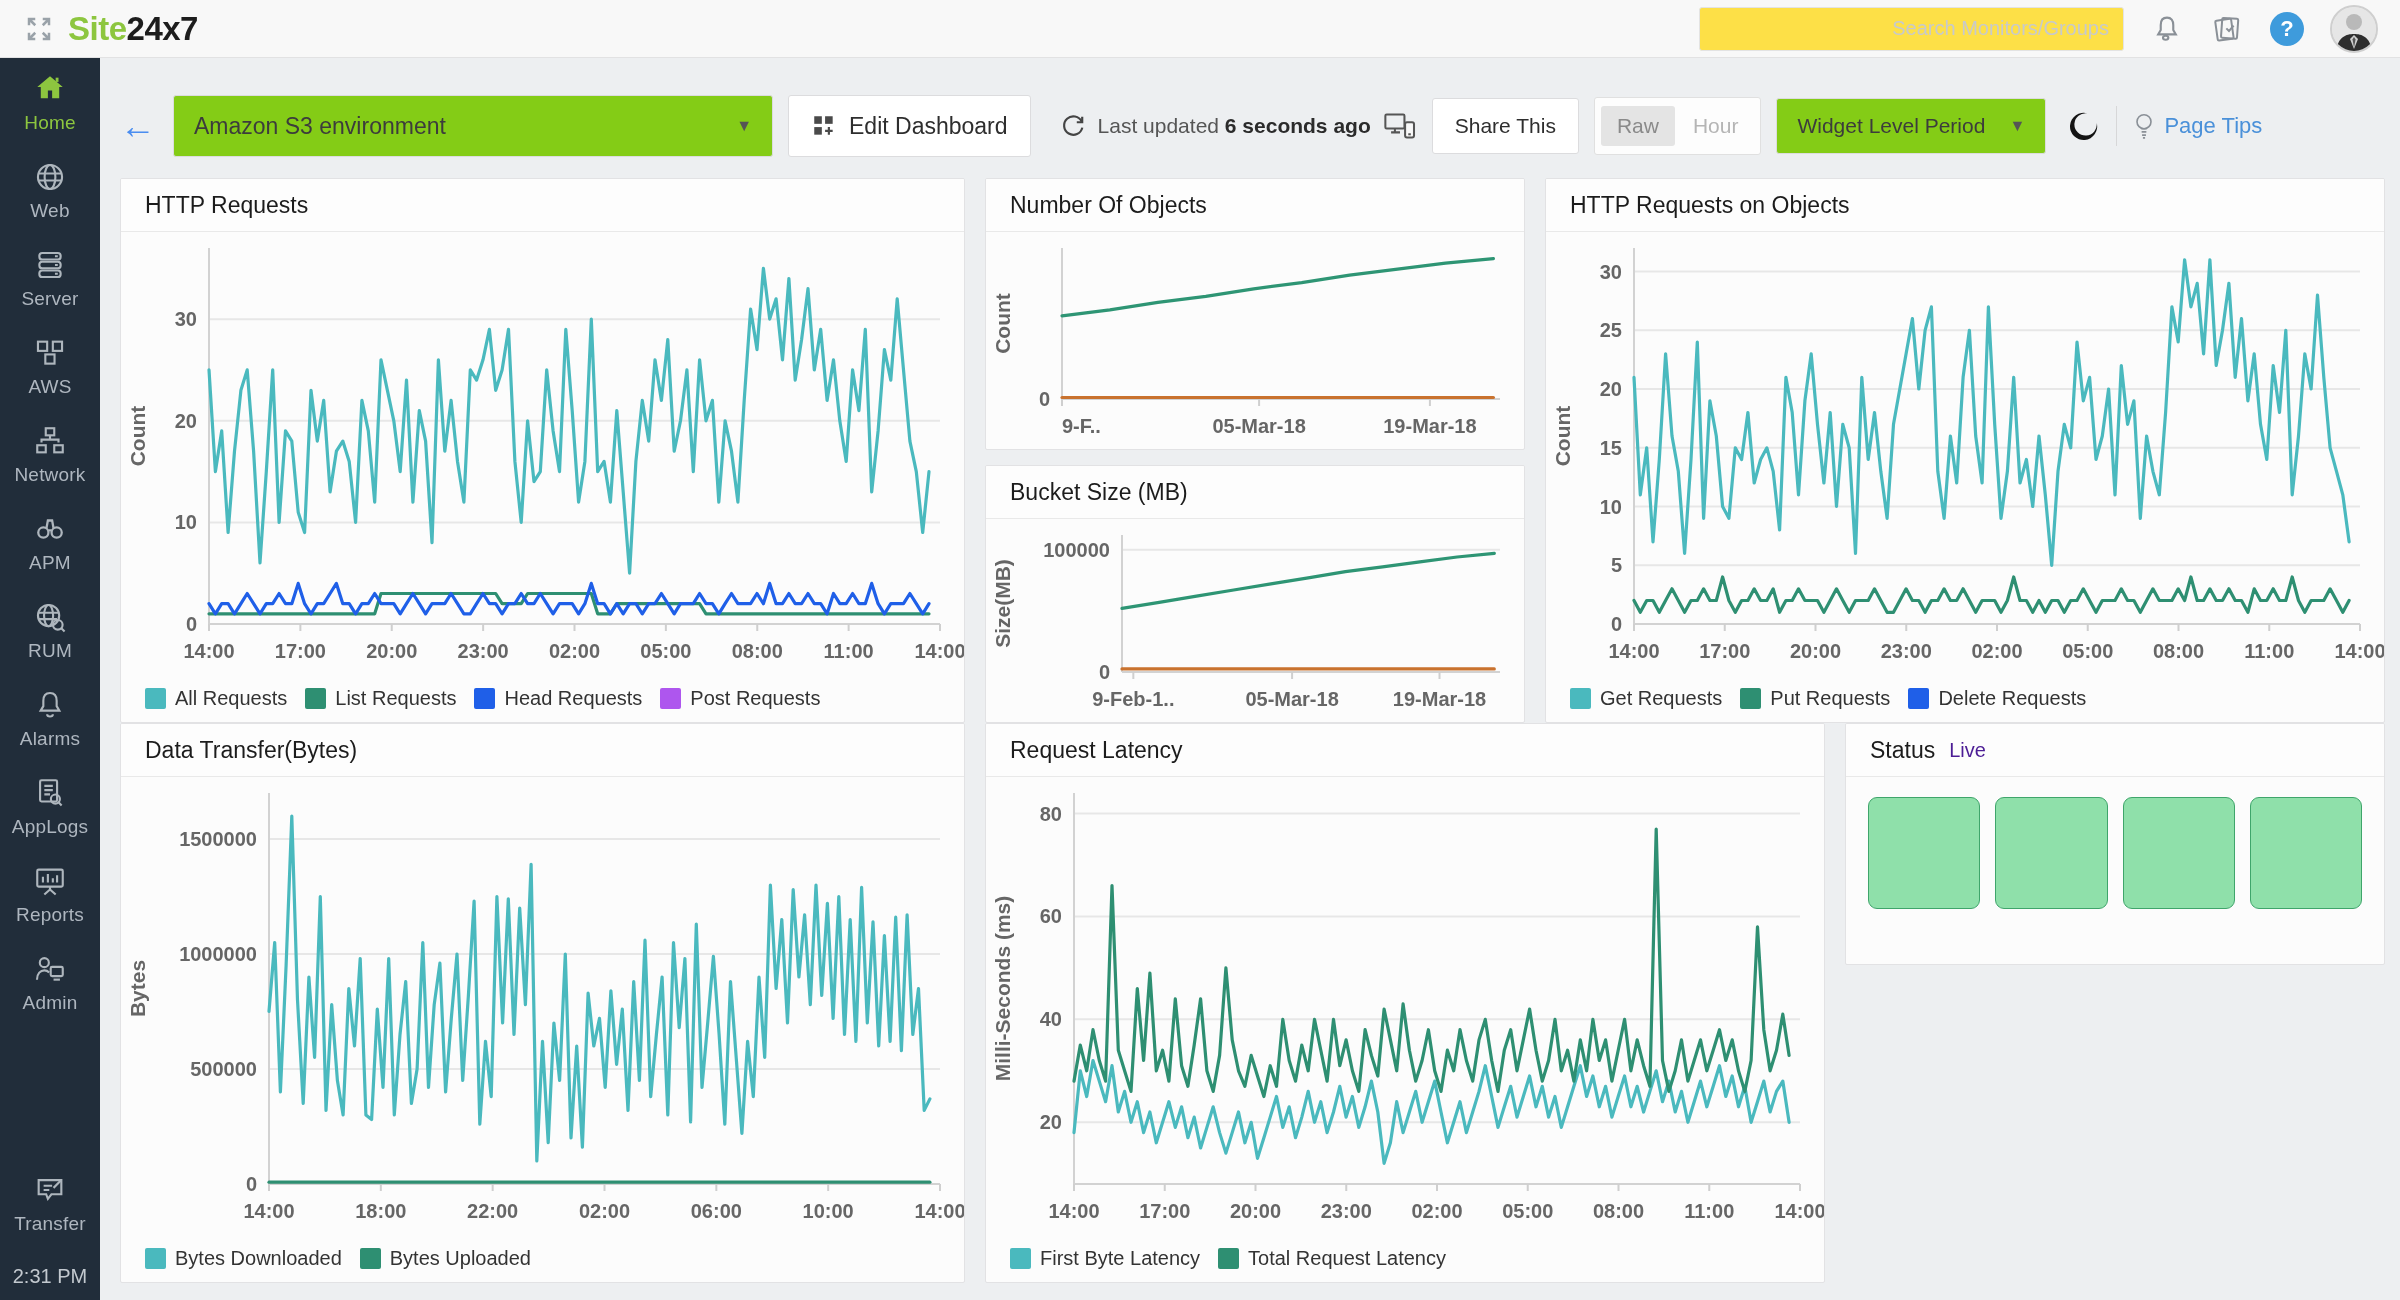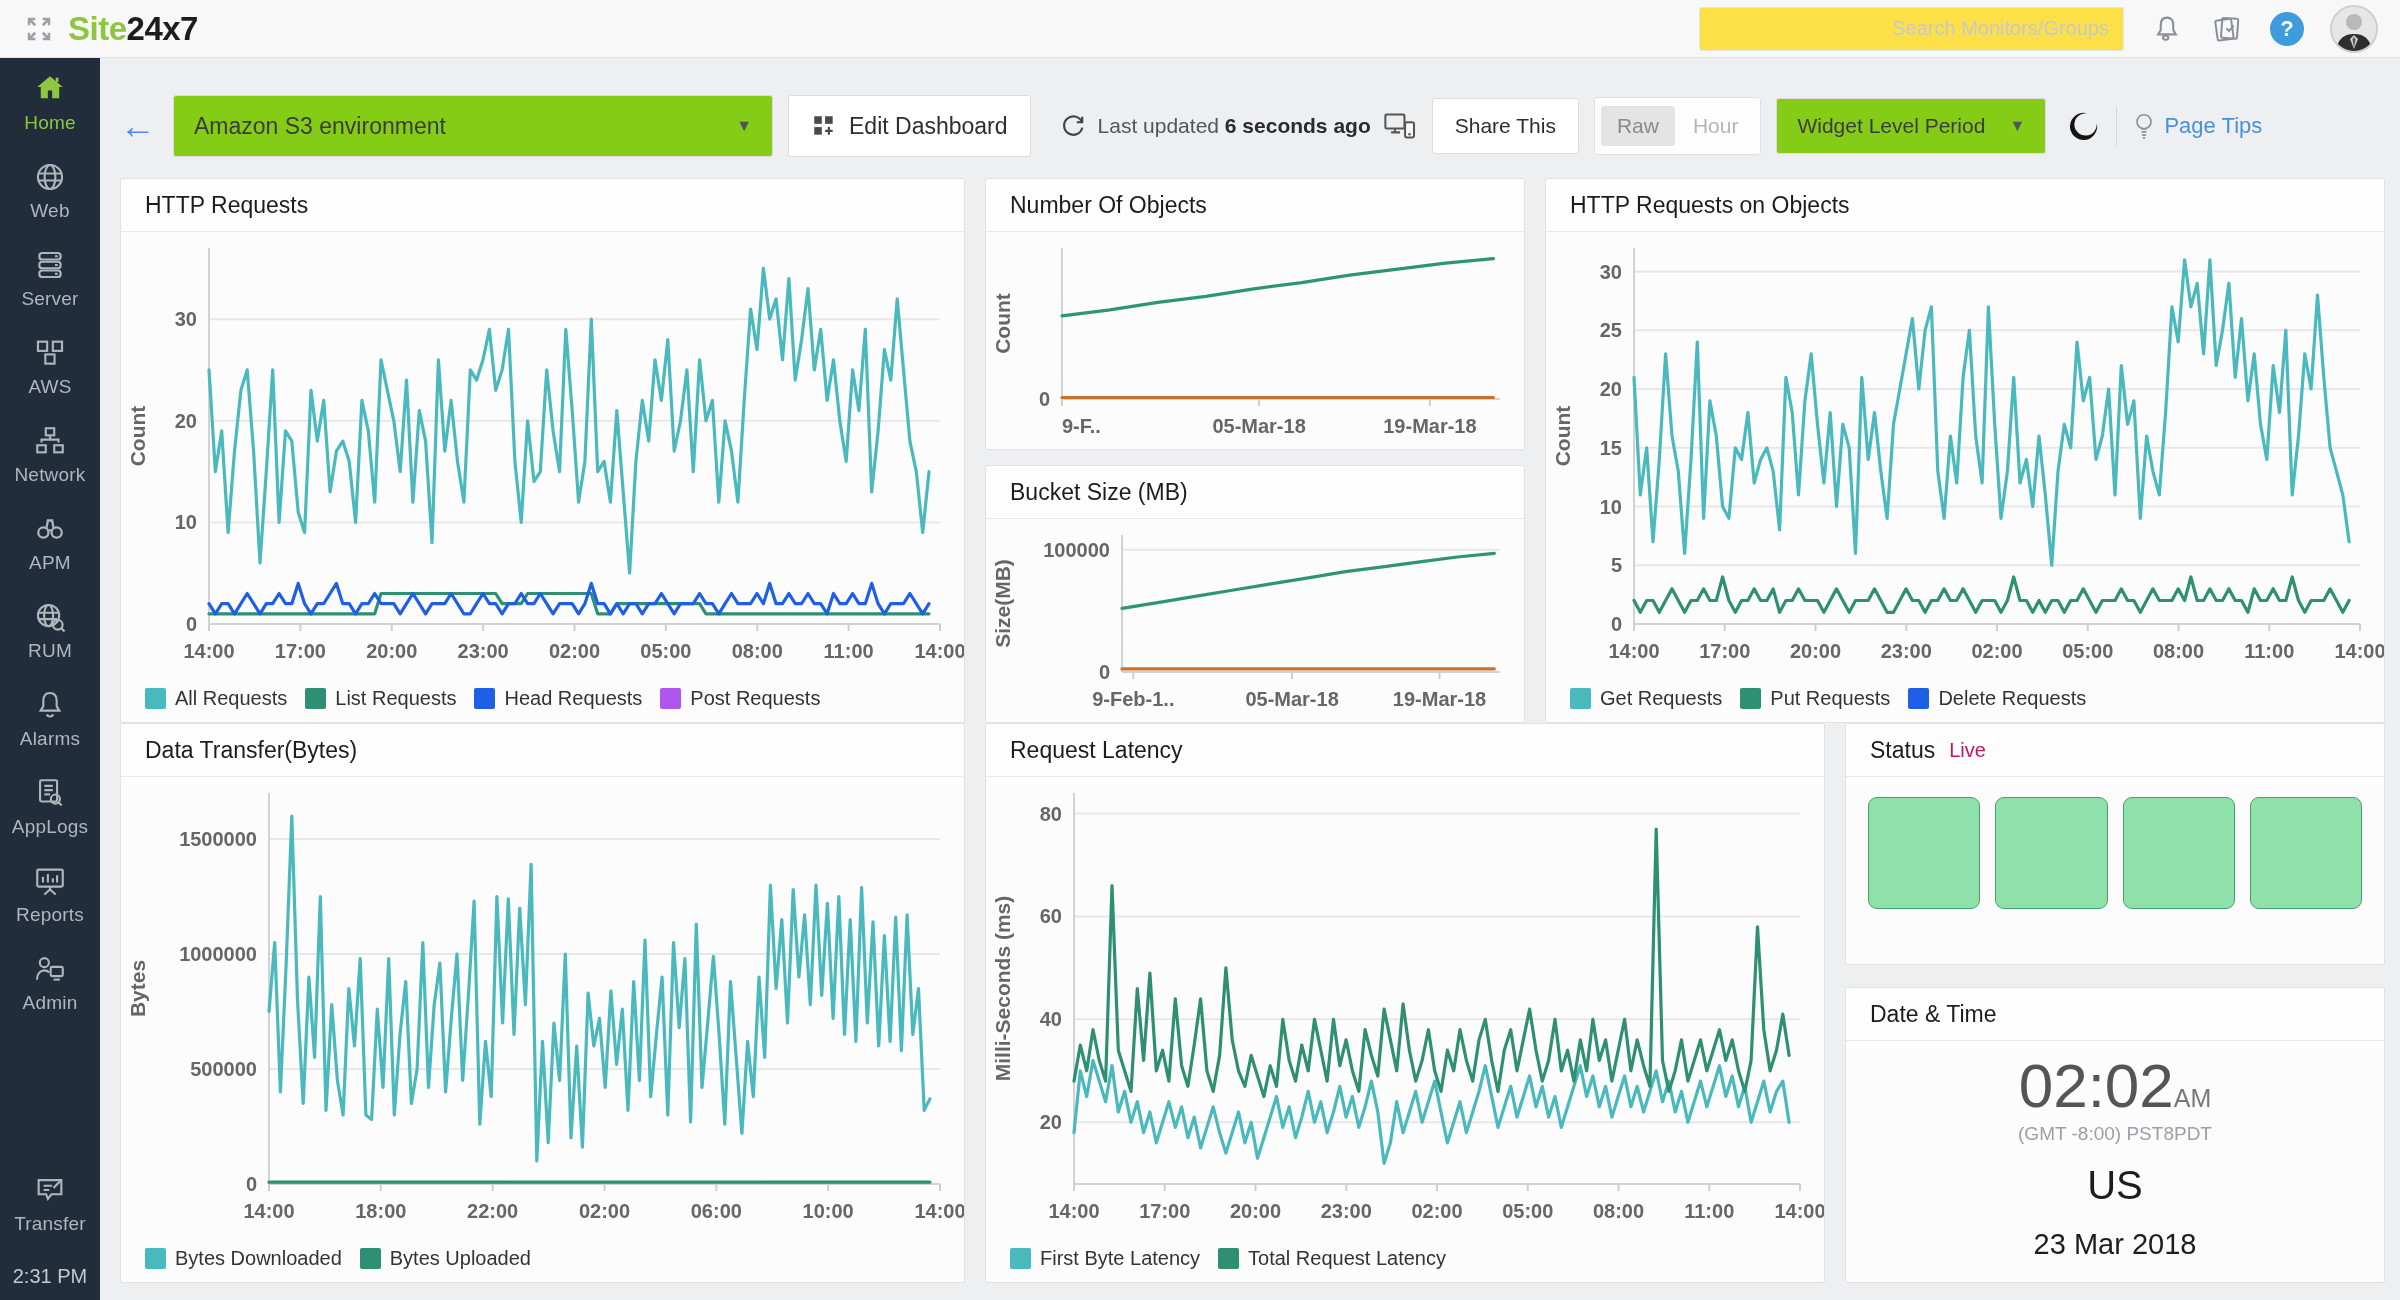--- a/index.html
+++ b/index.html
@@ -47,21 +47,21 @@
   .seg .opt.on{background:#e4e4e4;color:#8a8a8a;}
   .seg .opt.off{color:#b5b5b5;}
   .vdiv{width:1px;height:40px;background:#d7d7d8;}
   .pagetips{display:flex;align-items:center;gap:8px;color:#4a90d9;font-size:22px;cursor:pointer;}
   
   .content{margin:21px 15px 0 20px;display:flex;flex-direction:column;gap:0;}
   .row{display:flex;gap:20px;}
   .panel{background:#fcfcfc;border:1px solid #e2e2e4;border-radius:2px;box-sizing:border-box;display:flex;flex-direction:column;overflow:hidden;}
   .panel-h{height:52px;min-height:52px;padding:0 24px;display:flex;align-items:center;gap:14px;
     font-size:23px;color:#1c1c1c;border-bottom:1px solid #e9e9e9;background:#fdfdfd;}
-  .live{color:#be185d;font-size:20px;}
+  .live{color:#4c1d95;font-size:20px;}
   .chart{flex:1;position:relative;}
   .legend{height:48px;min-height:48px;display:flex;align-items:center;gap:10px;padding:0 24px;}
   .legend .li{display:flex;align-items:center;gap:9px;margin-right:8px;}
   .legend .sw{width:21px;height:21px;border-radius:2px;}
   .legend .lt{font-size:20px;color:#333;}
   
   .status-body{padding:20px 22px;display:flex;gap:15px;}
   .st-box{width:116px;height:112px;border-radius:9px;cursor:pointer;box-sizing:border-box;}
   
   .dt-body{display:flex;flex-direction:column;align-items:center;padding-top:14px;}
@@ -561,25 +561,16 @@
             <span>Status</span>
             <span class="live">Live</span>
           </div>
           <div class="status-body" id="status-body">
               <div class="st-box" style="background: rgb(143, 224, 170); border: 1.5px solid rgb(63, 165, 107);"></div>
               <div class="st-box" style="background: rgb(143, 224, 170); border: 1.5px solid rgb(63, 165, 107);"></div>
               <div class="st-box" style="background: rgb(143, 224, 170); border: 1.5px solid rgb(63, 165, 107);"></div>
               <div class="st-box" style="background: rgb(143, 224, 170); border: 1.5px solid rgb(63, 165, 107);"></div>
             </div>
         </div>
-        <div class="panel" style="flex:1;">
-          <div class="panel-h">Date &amp; Time</div>
-          <div class="dt-body">
-            <div class="dt-time"><span>02:02</span><span class="mer">AM</span></div>
-            <div class="dt-tz">(GMT -8:00) PST8PDT</div>
-            <div class="dt-region">US</div>
-            <div class="dt-date">23 Mar 2018</div>
-          </div>
-        </div>
       </div>
     </div>
   </div>
 </div>
 
 </body></html>

